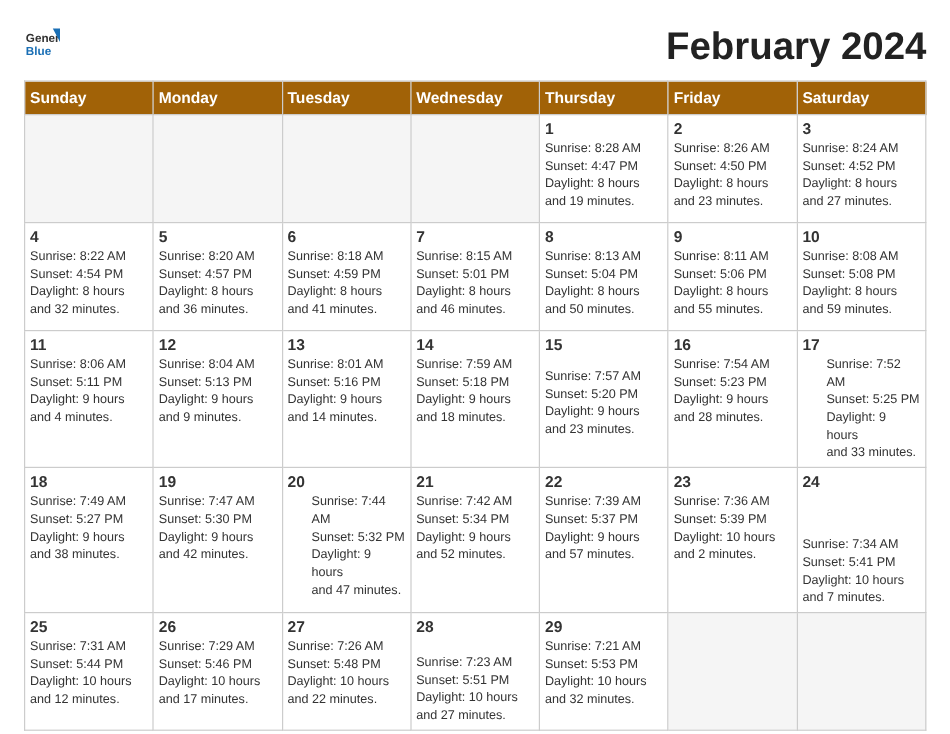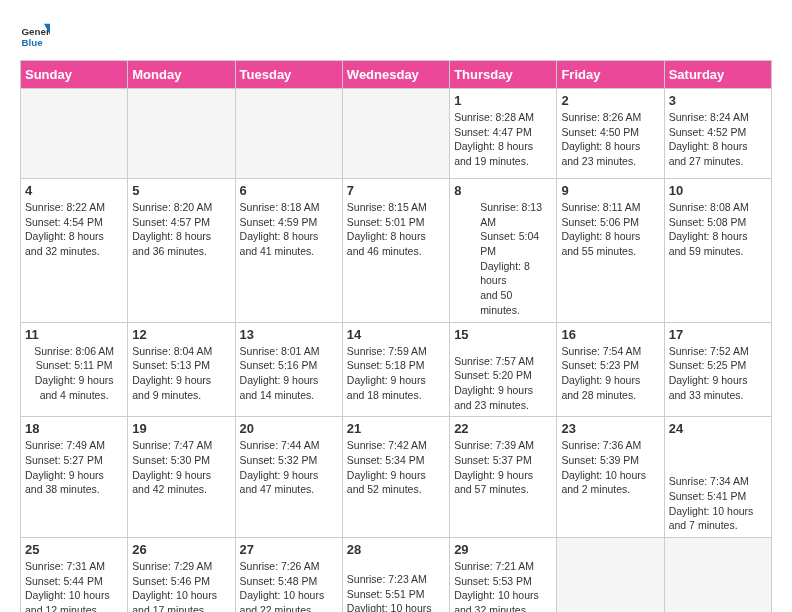--- a/index.html
+++ b/index.html
@@ -36,21 +36,21 @@
     .location {
       font-size: 16px;
       color: #444;
     }
     table {
       width: 100%;
       border-collapse: collapse;
       table-layout: fixed;
     }
     th {
-      background-color: #ec4899;
+      background-color: #a16207;
       color: #fff;
       font-size: 13px;
       padding: 6px 4px;
       text-align: left;
       border: 1px solid #ccc;
     }
     td {
       border: 1px solid #ccc;
       vertical-align: top;
       padding: 4px;
@@ -78,20 +78,21 @@
 
 <div class="header">
   <div class="logo">
     <svg class="logo-icon" viewBox="0 0 40 40">
       <text x="2" y="20" font-size="13" font-weight="bold" fill="#333">General</text>
       <text x="2" y="34" font-size="13" font-weight="bold" fill="#1a6fb5">Blue</text>
       <polygon points="32,5 40,5 40,20" fill="#1a6fb5"></polygon>
     </svg>
   </div>
   <div class="title-block">
+    <div class="month-title">February 2024</div>
   </div>
 </div>
 
 <table>
   <thead>
     <tr>
     <th>Sunday</th>
         <th>Monday</th>
         <th>Tuesday</th>
         <th>Wednesday</th>
@@ -152,21 +153,21 @@
         </td>
         <td>
           <div class="day-num">7</div>
           <div class="day-info" style="white-space: pre-line;">Sunrise: 8:15 AM
 Sunset: 5:01 PM
 Daylight: 8 hours
 and 46 minutes.</div>
         </td>
         <td>
           <div class="day-num">8</div>
-          <div class="day-info" style="white-space: pre-line; margin-left: 26px;">Sunrise: 8:13 AM
+          <div class="day-info" style="white-space: pre-line;">Sunrise: 8:13 AM
 Sunset: 5:04 PM
 Daylight: 8 hours
 and 50 minutes.</div>
         </td>
         <td>
           <div class="day-num">9</div>
           <div class="day-info" style="white-space: pre-line;">Sunrise: 8:11 AM
 Sunset: 5:06 PM
 Daylight: 8 hours
 and 55 minutes.</div>
@@ -175,21 +176,21 @@
           <div class="day-num">10</div>
           <div class="day-info" style="white-space: pre-line;">Sunrise: 8:08 AM
 Sunset: 5:08 PM
 Daylight: 8 hours
 and 59 minutes.</div>
         </td>
       </tr>
       <tr>
         <td>
           <div class="day-num">11</div>
-          <div class="day-info" style="white-space: pre-line; text-align: center;">Sunrise: 8:06 AM
+          <div class="day-info" style="white-space: pre-line;">Sunrise: 8:06 AM
 Sunset: 5:11 PM
 Daylight: 9 hours
 and 4 minutes.</div>
         </td>
         <td>
           <div class="day-num">12</div>
           <div class="day-info" style="white-space: pre-line;">Sunrise: 8:04 AM
 Sunset: 5:13 PM
 Daylight: 9 hours
 and 9 minutes.</div>
@@ -217,21 +218,21 @@
         </td>
         <td>
           <div class="day-num">16</div>
           <div class="day-info" style="white-space: pre-line;">Sunrise: 7:54 AM
 Sunset: 5:23 PM
 Daylight: 9 hours
 and 28 minutes.</div>
         </td>
         <td>
           <div class="day-num">17</div>
-          <div class="day-info" style="white-space: pre-line;">Sunrise: 7:52 AM
+          <div class="day-info" style="white-space: pre-line; margin-left: 20px;">Sunrise: 7:52 AM
 Sunset: 5:25 PM
 Daylight: 9 hours
 and 33 minutes.</div>
         </td>
       </tr>
       <tr>
         <td>
           <div class="day-num">18</div>
           <div class="day-info" style="white-space: pre-line;">Sunrise: 7:49 AM
 Sunset: 5:27 PM
@@ -240,21 +241,21 @@
         </td>
         <td>
           <div class="day-num">19</div>
           <div class="day-info" style="white-space: pre-line;">Sunrise: 7:47 AM
 Sunset: 5:30 PM
 Daylight: 9 hours
 and 42 minutes.</div>
         </td>
         <td>
           <div class="day-num">20</div>
-          <div class="day-info" style="white-space: pre-line;">Sunrise: 7:44 AM
+          <div class="day-info" style="white-space: pre-line; margin-left: 20px;">Sunrise: 7:44 AM
 Sunset: 5:32 PM
 Daylight: 9 hours
 and 47 minutes.</div>
         </td>
         <td>
           <div class="day-num">21</div>
           <div class="day-info" style="white-space: pre-line;">Sunrise: 7:42 AM
 Sunset: 5:34 PM
 Daylight: 9 hours
 and 52 minutes.</div>

